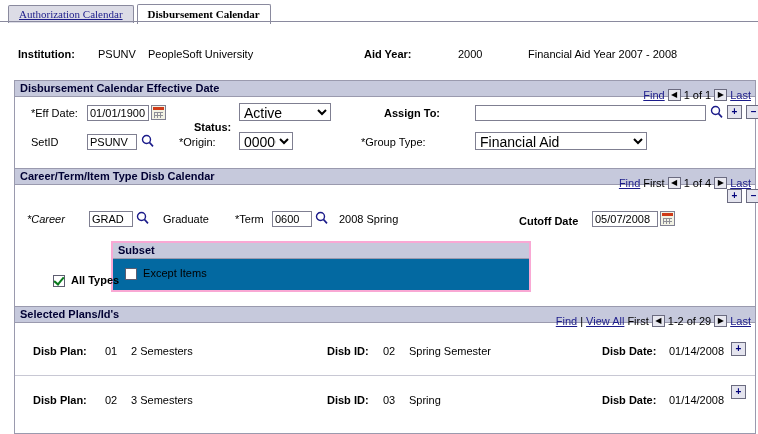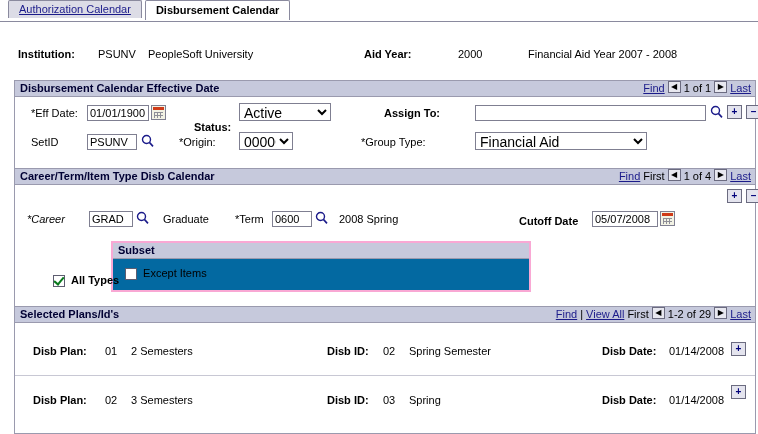--- a/index.html
+++ b/index.html
@@ -21,21 +21,22 @@
     height: 434px;
   }
 
   
   .tabs {
     position: absolute;
     top: 0;
     left: 8px;
     height: 28px;
     display: flex;
-    align-items: flex-start;
+    align-items: center;
+    font-family: Liberation Serif, serif;
   }
   .tab {
     height: 17px;
     line-height: 17px;
     padding: 0 10px;
     border: 1px solid #8a8a9e;
     border-bottom: none;
     background: #dcdce6;
     font-size: 11px;
     color: #1b1b8a;
@@ -89,20 +90,21 @@
     padding-left: 5px;
     position: relative;
     color: #000033;
   }
   .group-title .nav {
     position: absolute;
     right: 4px;
     top: 0;
     height: 28px;
     display: flex;
+    align-items: center;
     gap: 3px;
     font-weight: normal;
   }
   .link {
     color: #1b1b8a;
     text-decoration: underline;
     font-size: 11px;
     cursor: pointer;
   }
   .nav-txt { font-size: 11px; color: #000000; }

